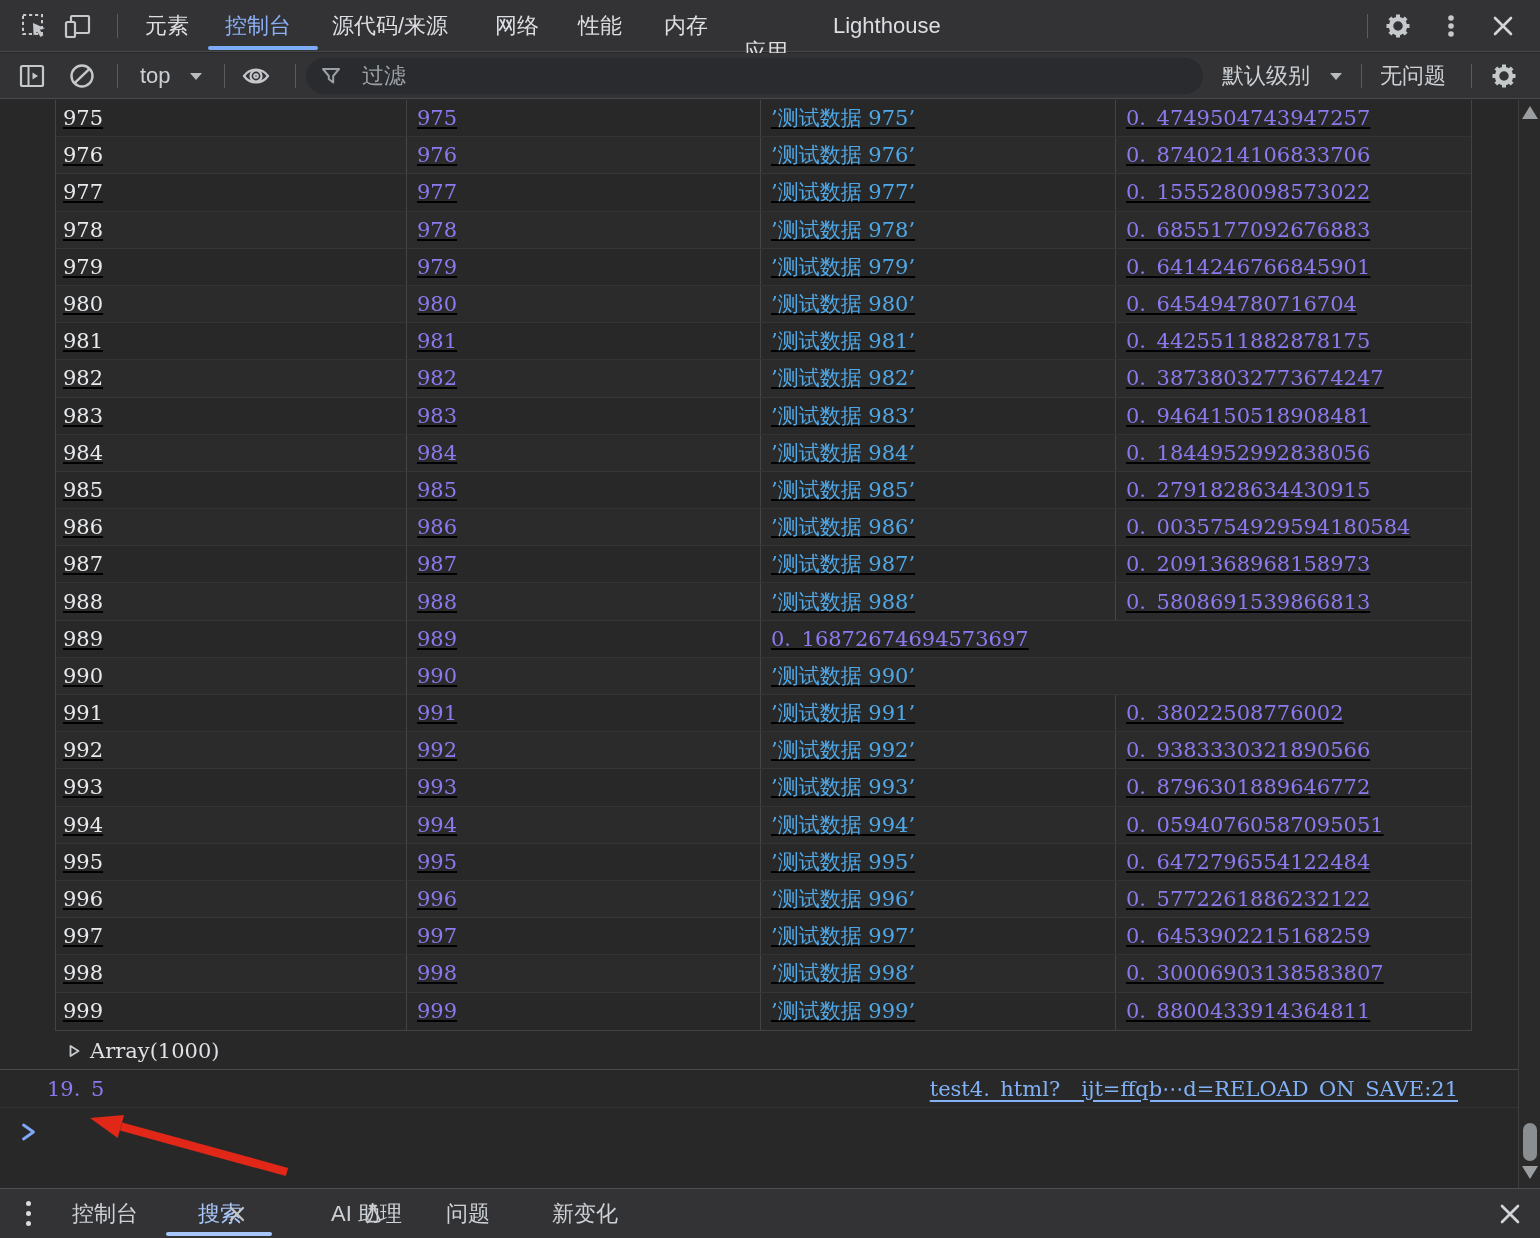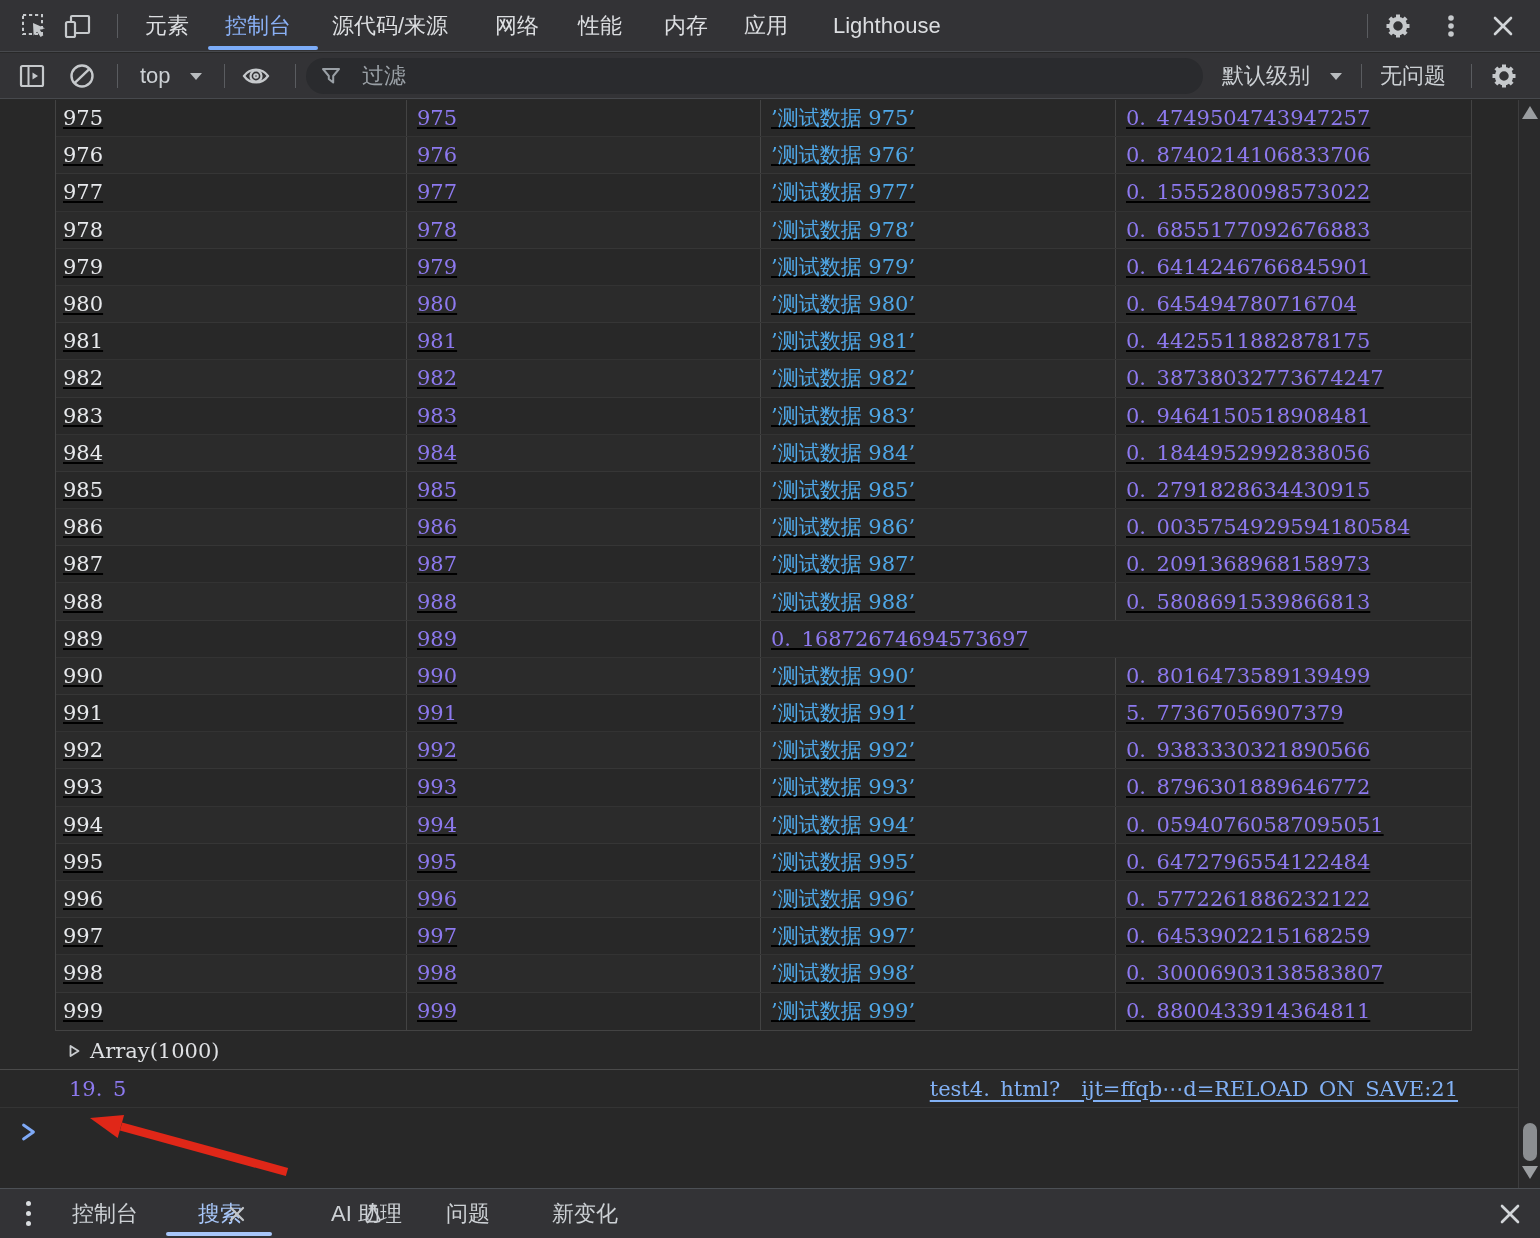--- a/index.html
+++ b/index.html
@@ -49,21 +49,21 @@
   .td{height:100%;display:flex;align-items:center;padding-left:10px;font-family:var(--serif);font-size:21px;overflow:hidden;white-space:nowrap;}
   .c1{width:350px;padding-left:7px;color:#e8eaed;}
   .c2{width:354px;border-left:1px solid var(--colborder);color:var(--purple);}
   .c3{width:355px;border-left:1px solid var(--colborder);color:var(--cyan);}
   .c4{width:356px;border-left:1px solid var(--colborder);color:var(--purple);}
 
   .array-row{position:absolute;left:0;top:934px;width:1518px;height:34px;display:flex;align-items:center;}
   .array-row .disc{margin-left:68px;}
   .array-row .lbl{margin-left:10px;font:21px var(--serif);color:#dfe1e4;}
   .hr1{position:absolute;left:0;top:969px;width:1518px;height:1px;background:rgba(255,255,255,0.16);}
-  .result-row{position:absolute;left:0;top:970px;width:1518px;height:38px;display:flex;align-items:center;justify-content:space-between;padding-left:69px;padding-right:60px;border-bottom:1px solid rgba(255,255,255,0.06);text-align:center;}
+  .result-row{position:absolute;left:0;top:970px;width:1518px;height:38px;display:flex;align-items:center;justify-content:space-between;padding-left:47px;padding-right:60px;border-bottom:1px solid rgba(255,255,255,0.06);text-align:center;}
   .result-row .val{font:21px var(--serif);color:var(--purple);}
   .result-row .lnk{font:21px var(--serif);color:#82b1f5;text-decoration:underline;text-decoration-thickness:2px;text-underline-offset:4px;cursor:pointer;}
   .prompt-row{position:absolute;left:0;top:1012px;width:1518px;height:40px;}
 
   
   .gutter{position:absolute;left:1518px;top:0;width:22px;height:1088px;background:#2a2a2b;border-left:1px solid rgba(255,255,255,0.09);}
   .scroll-up{position:absolute;left:3px;top:6px;width:0;height:0;border-left:8px solid transparent;border-right:8px solid transparent;border-bottom:13px solid #9b9ea1;}
   .scroll-down{position:absolute;left:3px;top:1066px;width:0;height:0;border-left:8px solid transparent;border-right:8px solid transparent;border-top:13px solid #9b9ea1;}
   .scroll-thumb{position:absolute;left:3.5px;top:1023px;width:14px;height:38px;border-radius:7px;background:#8b8e91;}
 
@@ -97,21 +97,21 @@
       </svg>
     </span>
     <span class="vsep" style="left:117px;top:14px;height:24px;"></span>
 
     <span class="tab" style="left:145px;">元素</span>
     <span class="tab active" style="left:225px;">控制台</span>
     <span class="tab" style="left:332px;">源代码/来源</span>
     <span class="tab" style="left:495px;">网络</span>
     <span class="tab" style="left:578px;">性能</span>
     <span class="tab" style="left:664px;">内存</span>
-    <span class="tab" style="left:744px;">应用</span>
+    <span class="tab" style="left:744px;margin-top:26px;">应用</span>
     <span class="tab" style="left:833px;">Lighthouse</span>
     <span class="tab-underline"></span>
 
     <span class="vsep" style="left:1367px;top:14px;height:24px;"></span>
     <span class="iconbtn" style="left:1384px;top:12px;">
       <svg width="28" height="28" viewBox="0 0 28 28" stroke="#c6c9cc" fill="none">
         <g stroke-width="4">
           <line x1="14" y1="2.5" x2="14" y2="8" transform="rotate(0 14 14)"></line>
             <line x1="14" y1="2.5" x2="14" y2="8" transform="rotate(45 14 14)"></line>
             <line x1="14" y1="2.5" x2="14" y2="8" transform="rotate(90 14 14)"></line>
@@ -304,28 +304,27 @@
   <div class="tr">
     <div class="td c1">989</div>
     <div class="td c2">989</div>
     <div class="td c4">0. 16872674694573697</div>
   </div>
 
   <div class="tr">
     <div class="td c1">990</div>
     <div class="td c2">990</div>
     <div class="td c3">’测试数据 990’</div>
-    <div class="td c4">0. 8016473589139499</div>
   </div>
 
   <div class="tr">
     <div class="td c1">991</div>
     <div class="td c2">991</div>
     <div class="td c3">’测试数据 991’</div>
-    <div class="td c4">5. 77367056907379</div>
+    <div class="td c4">0. 38022508776002</div>
   </div>
 
   <div class="tr">
     <div class="td c1">992</div>
     <div class="td c2">992</div>
     <div class="td c3">’测试数据 992’</div>
     <div class="td c4">0. 9383330321890566</div>
   </div>
 
   <div class="tr">

